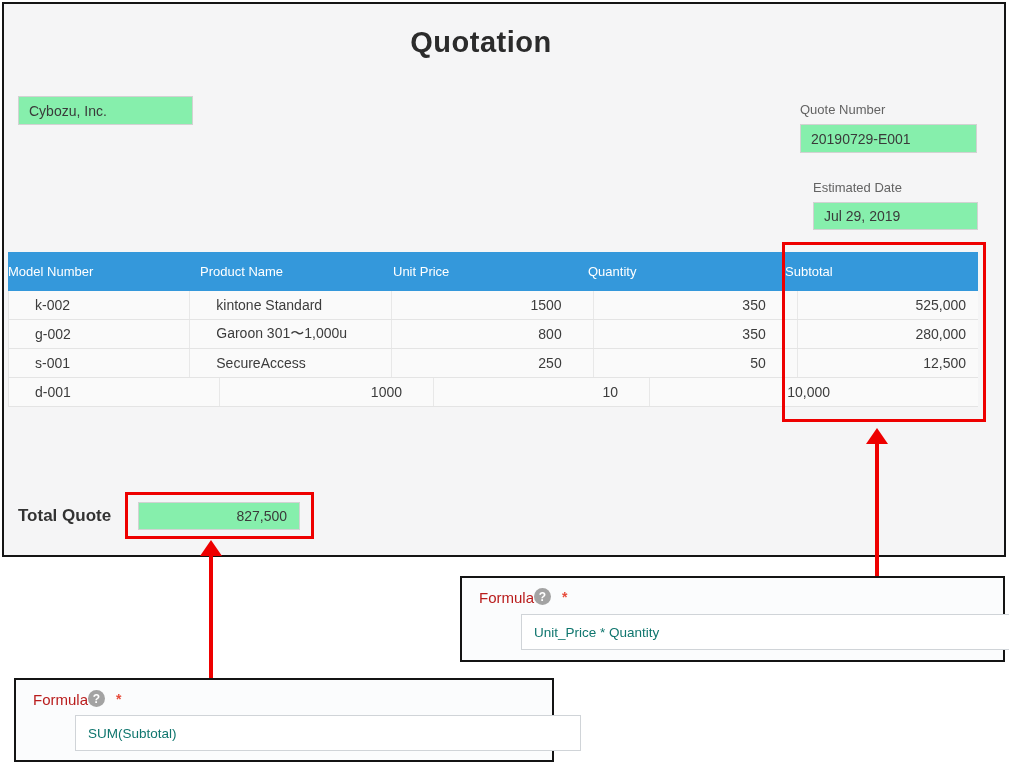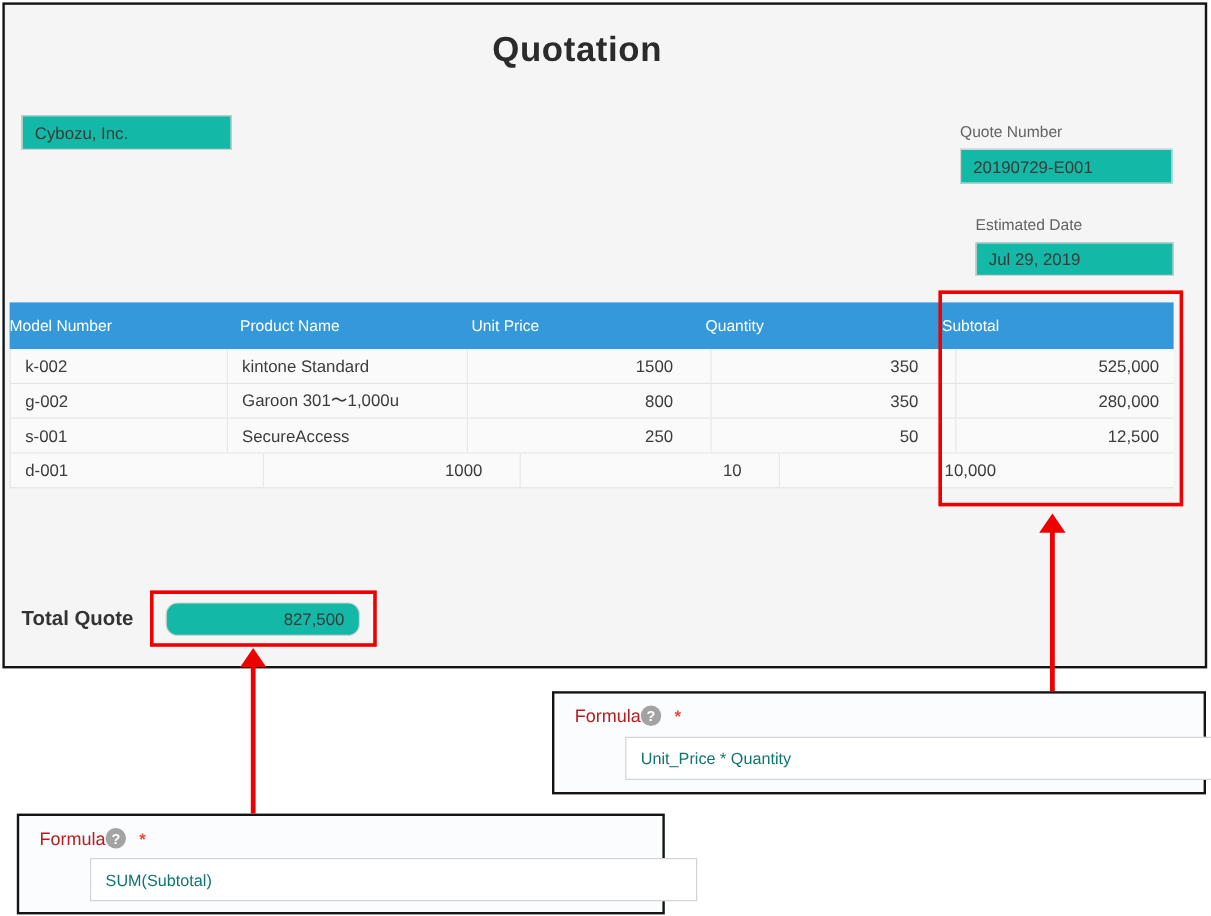--- a/index.html
+++ b/index.html
@@ -6,32 +6,32 @@
   html,body { width:1009px; height:763px; background:#ffffff; overflow:hidden;
               font-family:"Liberation Sans","DejaVu Sans",sans-serif; position:relative; }
   .abs { position:absolute; }
 
   
   .form-sheet { left:2px; top:2px; width:1004px; height:555px;
                 border:2px solid #141414; background:#f5f5f6; }
   .page-title { left:2px; top:26px; width:958px; text-align:center;
                 font-size:29px; font-weight:600; color:#2b2b2b; letter-spacing:.5px; }
 
-  .gfield { background:#14b8a6; border:1px solid #d2d2d2; color:#3a3a3a;
+  .gfield { background:#86efac; border:1px solid #d2d2d2; color:#3a3a3a;
             font-size:14px; display:flex; align-items:center; padding:0 10px; }
-  .gfield.num { justify-content:flex-end; padding-right:12px;border-radius:10px; }
+  .gfield.num { justify-content:flex-end; padding-right:12px; }
   .flabel { font-size:13px; color:#636363; }
 
   
   .qtable { left:8px; top:252px; width:970px; }
   .thead { display:flex; height:39px; background:#3498db; align-items:center; }
   .th { color:#fff; font-size:13px; padding-left:0; }
   .trow { display:flex; height:29px; background:#fafafa; border-bottom:1px solid #e4e4e4; }
   .trow .td { font-size:14px; color:#3c3c3c; display:flex; align-items:center;
-              padding-left:12px; border-left:1px solid #e8e8e8; }
+              padding-left:26px; border-left:1px solid #e8e8e8; }
   .trow .td:first-child { border-left:1px solid #e4e4e4; }
   .td.num { justify-content:flex-end; padding-right:12px; padding-left:0;margin-left:19px; }
   .c0{width:192px;} .c1{width:193px;} .c2{width:195px;} .c3{width:197px;} .c4{width:193px;}
 
   .total-label { left:18px; top:506px; font-size:17px; font-weight:bold; color:#333; }
   .total-field { left:138px; top:502px; width:162px; height:28px; }
 
   
   .red-box { border:3px solid #ee0000; background:transparent; z-index:5; }
   .rb-subtotal { left:782px; top:242px; width:204px; height:180px; }

